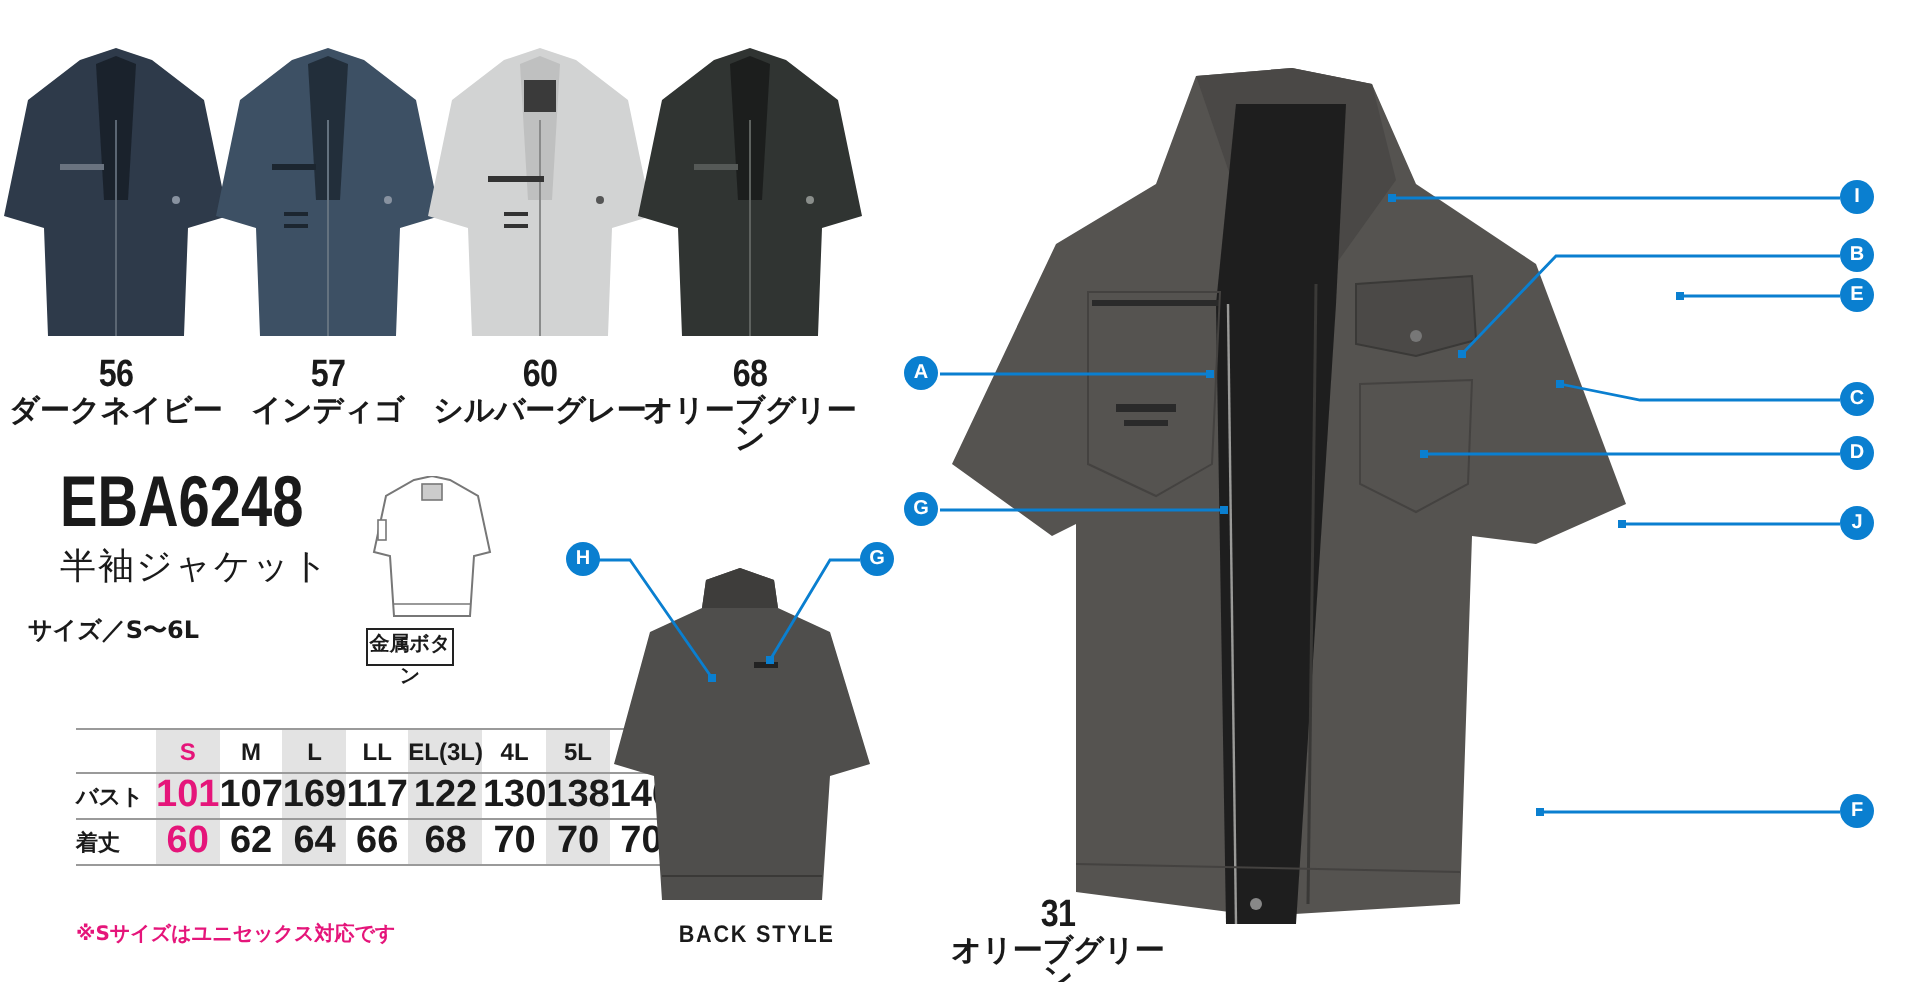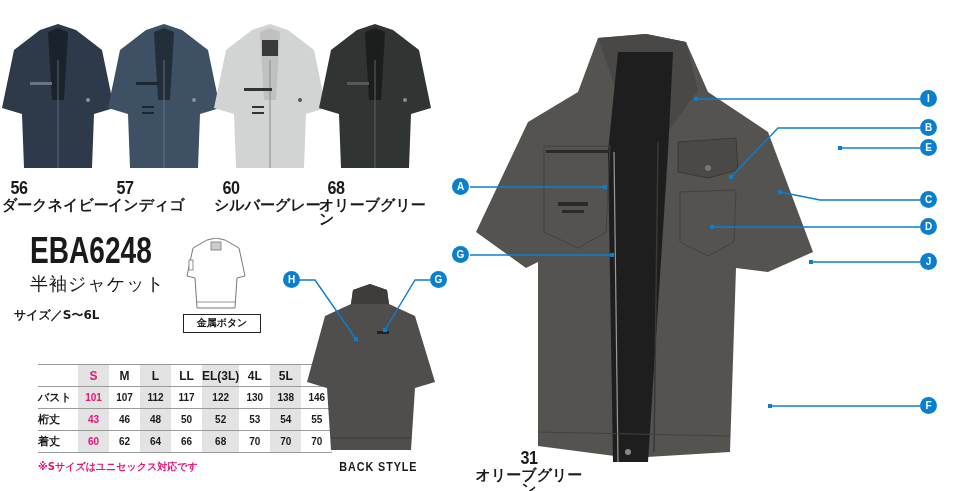--- a/index.html
+++ b/index.html
@@ -2,35 +2,35 @@
 <html><head>
 <meta charset="utf-8">
 <style>
   * { box-sizing: border-box; margin: 0; padding: 0; }
   body { width: 960px; height: 491px; background: #ffffff; position: relative; overflow: hidden; font-family: "DejaVu Sans", sans-serif; color: #1a1a1a; }
   .abs { position: absolute; }
 
   
   .thumb { position: absolute; top: 20px; width: 112px; height: 150px; }
   .thumb svg { width: 100%; height: 100%; display: block; }
-  .color-caption { position: absolute; top: 178px; width: 112px; text-align: left; }
+  .color-caption { position: absolute; top: 178px; width: 112px; text-align: center; }
   .color-code { font-family: "Liberation Sans", sans-serif; font-weight: bold; font-size: 19px; line-height: 20px; letter-spacing: -0.5px; transform: scaleX(0.85); display: block; }
   .color-name { font-size: 15px; font-weight: bold; line-height: 14px; display: block; }
 
   
   .product-code { left: 30px; top: 232px; font-family: "Liberation Sans", sans-serif; font-weight: bold; font-size: 36px; line-height: 38px; letter-spacing: 0px; transform: scaleX(0.78); transform-origin: left top; }
   .product-name { left: 30px; top: 273px; font-size: 18px; font-weight: normal; line-height: 22px; letter-spacing: 1px; }
   .product-sizes { left: 14px; top: 307px; font-size: 12px; font-weight: bold; line-height: 16px; }
 
   .diagram { left: 185px; top: 238px; width: 62px; height: 72px; }
-  .metal-badge { left: 183px; top: 314px; width: 78px; height: 19px; border: 1.5px solid #222; font-size: 10px; font-weight: bold; text-align: center; line-height: 16px; }
+  .metal-badge { left: 183px; top: 314px; width: 44px; height: 19px; border: 1.5px solid #222; font-size: 10px; font-weight: bold; text-align: center; line-height: 16px; }
 
   
   .size-table { position: absolute; left: 38px; top: 364px; border-collapse: collapse; font-family: "Liberation Sans", sans-serif; }
-  .size-table td, .size-table th { height: 22px; text-align: center; font-size: 10px; font-weight: bold; border-bottom: 1px solid #9a9a9a; padding: 0; }
+  .size-table td, .size-table th { height: 22px; text-align: center; font-size: 19px; font-weight: bold; border-bottom: 1px solid #9a9a9a; padding: 0; }
   .size-table th { font-size: 12px; }
   .size-table tr:first-child td, .size-table tr:first-child th { border-top: 1px solid #9a9a9a; }
   .size-table .rowhead { width: 40px; text-align: left; font-size: 11px; }
   .size-table .c { width: 31px; }
   .size-table .shade { background: #e3e3e3; }
   .size-table .pink { color: #e5157a; }
   .size-note { left: 38px; top: 460px; font-size: 10px; font-weight: bold; color: #e5157a; }
 
   
   .back-jacket { left: 305px; top: 282px; width: 130px; height: 170px; }
@@ -131,37 +131,26 @@
     <th class="c">LL</th>
     <th class="c shade">EL(3L)</th>
     <th class="c">4L</th>
     <th class="c shade">5L</th>
     <th class="c">6L</th>
   </tr>
   <tr>
     <td class="rowhead">バスト</td>
     <td class="c shade pink">101</td>
     <td class="c">107</td>
-    <td class="c shade">112</td>
+    <td class="c shade">169</td>
     <td class="c">117</td>
     <td class="c shade">122</td>
     <td class="c">130</td>
     <td class="c shade">138</td>
     <td class="c">146</td>
-  </tr>
-  <tr>
-    <td class="rowhead">桁丈</td>
-    <td class="c shade pink">43</td>
-    <td class="c">46</td>
-    <td class="c shade">48</td>
-    <td class="c">50</td>
-    <td class="c shade">52</td>
-    <td class="c">53</td>
-    <td class="c shade">54</td>
-    <td class="c">55</td>
   </tr>
   <tr>
     <td class="rowhead">着丈</td>
     <td class="c shade pink">60</td>
     <td class="c">62</td>
     <td class="c shade">64</td>
     <td class="c">66</td>
     <td class="c shade">68</td>
     <td class="c">70</td>
     <td class="c shade">70</td>

